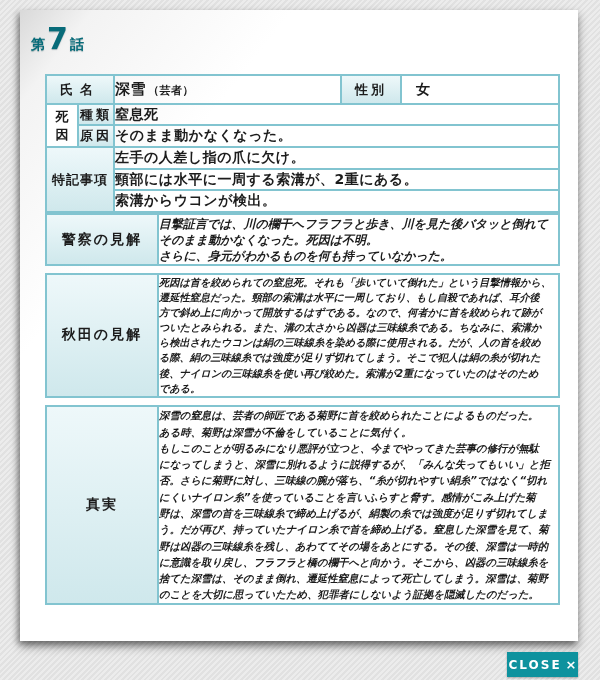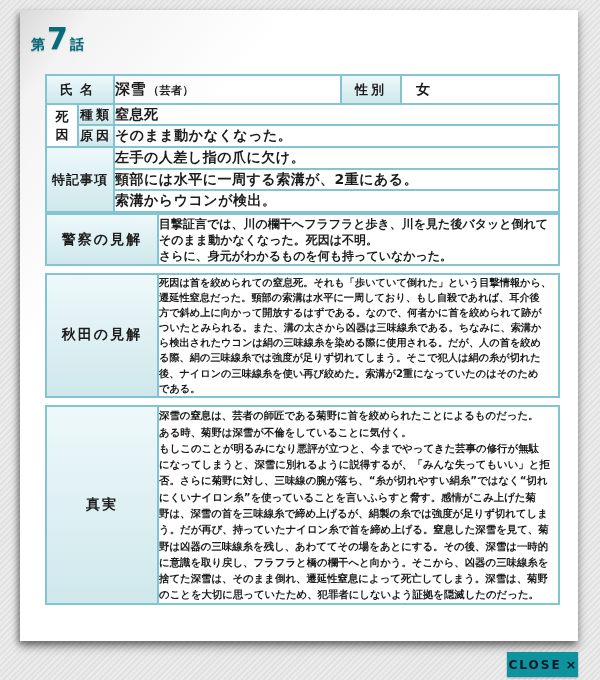--- a/index.html
+++ b/index.html
@@ -47,34 +47,34 @@
   .name-note{font-size:11px;font-weight:bold;margin-left:2px;}
   
   .vert span{display:inline-block;width:1.1em;word-break:break-all;line-height:1.35;letter-spacing:0;}
   
   td.sec-label{
     background:linear-gradient(180deg,#eef8fa 0%,#cfe8ec 100%);
     color:#2f9fae;text-align:center;font-size:14px;letter-spacing:2px;
   }
   td.sec-content{
     vertical-align:top;white-space:pre-line;
-    padding:2px 8px 2px 13px;letter-spacing:0;
+    padding:2px 8px 2px 13px;letter-spacing:0;font-style:italic;
   }
   .t-police  td.sec-content{font-size:12px;line-height:16px;padding-top:1px;}
   .t-akita   td.sec-content{font-size:10.2px;line-height:15.1px;border-radius:11px;}
   .t-truth   td.sec-content{font-size:10.4px;line-height:16.3px;}
   
   .diagnosis{
     position:absolute;left:25px;top:599px;width:515px;
     text-align:right;color:#1d9aa8;font-weight:bold;
     font-size:13px;letter-spacing:1px;
   }
   .close-btn{
     position:absolute;left:507px;top:652px;width:71px;height:25px;
-    background:#0e929e;color:#0f172a;border:0;
+    background:#0e929e;color:#ffffff;border:0;
     font-family:inherit;font-weight:bold;font-size:12px;letter-spacing:2px;
     display:flex;align-items:center;justify-content:center;gap:4px;
     cursor:pointer;box-shadow:0 1px 2px rgba(0,0,0,.3);
   }
   .close-x{font-size:13px;letter-spacing:0;}
 </style>
 </head>
 <body>
 
 <div class="stage">

